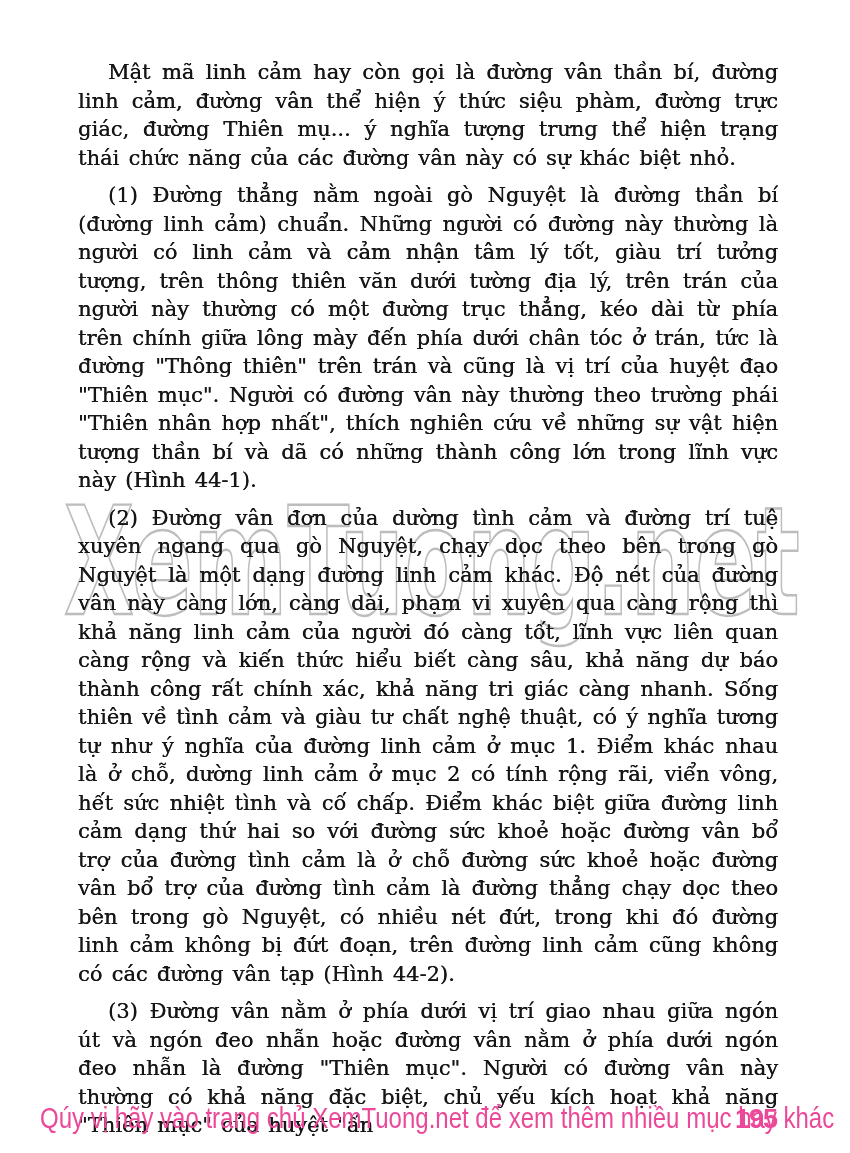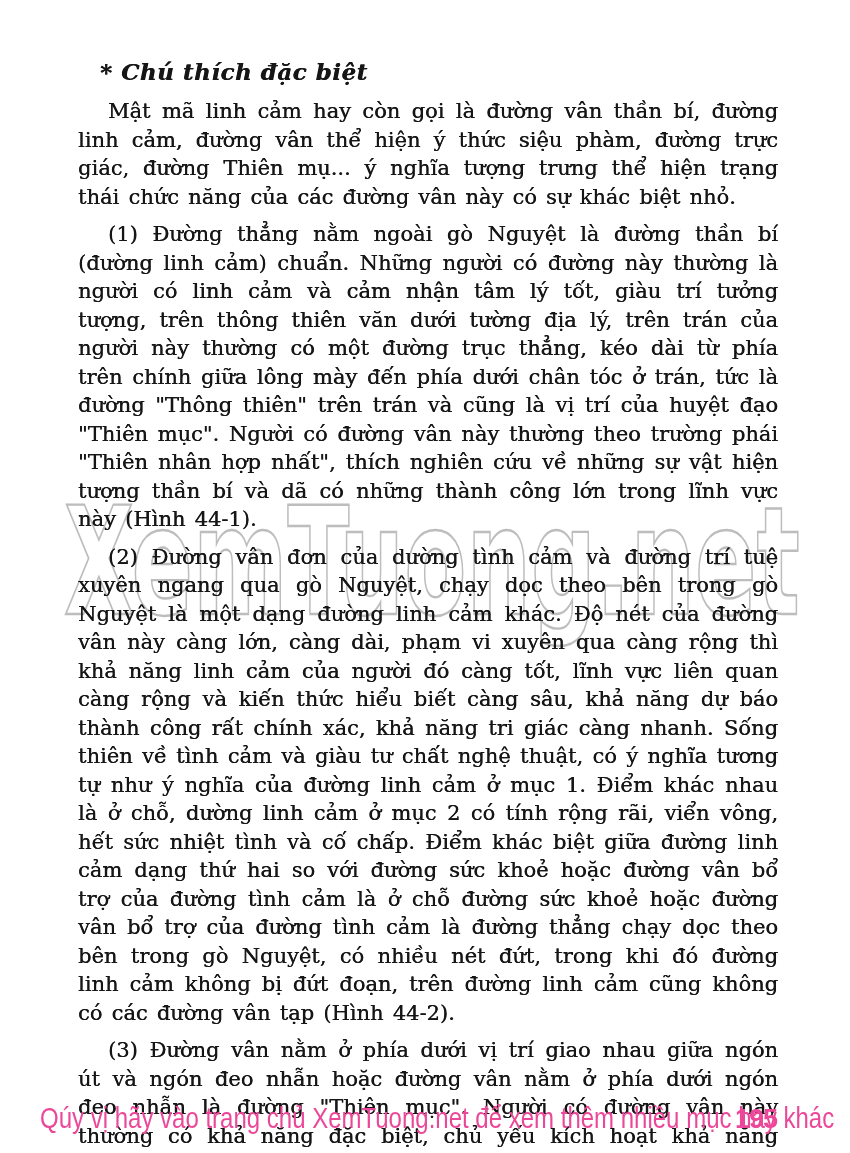--- a/index.html
+++ b/index.html
@@ -87,21 +87,20 @@
 </head>
 <body>
 
 <div class="watermark">
   <svg width="760" height="200" viewBox="0 0 760 200" xmlns="http://www.w3.org/2000/svg">
     <text x="12" y="134" font-family="DejaVu Sans, sans-serif" font-size="150" font-weight="bold" fill="#ffffff" fill-opacity="0.35" stroke-width="2.4" textLength="736" lengthAdjust="spacingAndGlyphs" stroke="#bdbdbd">XemTuong.net</text>
   </svg>
 </div>
 
 <div class="page">
-  <h2 class="section-heading">* Chú thích đặc biệt</h2>
   <p class="para">Mật mã linh cảm hay còn gọi là đường vân thần bí, đường linh cảm, đường vân thể hiện ý thức siệu phàm, đường trực giác, đường Thiên mụ... ý nghĩa tượng trưng thể hiện trạng thái chức năng của các đường vân này có sự khác biệt nhỏ.</p>
   <p class="para">(1) Đường thẳng nằm ngoài gò Nguyệt là đường thần bí (đường linh cảm) chuẩn. Những người có đường này thường là người có linh cảm và cảm nhận tâm lý tốt, giàu trí tưởng tượng, trên thông thiên văn dưới tường địa lý, trên trán của người này thường có một đường trục thẳng, kéo dài từ phía trên chính giữa lông mày đến phía dưới chân tóc ở trán, tức là đường "Thông thiên" trên trán và cũng là vị trí của huyệt đạo "Thiên mục". Người có đường vân này thường theo trường phái "Thiên nhân hợp nhất", thích nghiên cứu về những sự vật hiện tượng thần bí và dã có những thành công lớn trong lĩnh vực này (Hình 44-1).</p>
   <p class="para">(2) Đường vân đơn của dường tình cảm và đường trí tuệ xuyên ngang qua gò Nguyệt, chạy dọc theo bên trong gò Nguyệt là một dạng đường linh cảm khác. Độ nét của đường vân này càng lớn, càng dài, phạm vi xuyên qua càng rộng thì khả năng linh cảm của người đó càng tốt, lĩnh vực liên quan càng rộng và kiến thức hiểu biết càng sâu, khả năng dự báo thành công rất chính xác, khả năng tri giác càng nhanh. Sống thiên về tình cảm và giàu tư chất nghệ thuật, có ý nghĩa tương tự như ý nghĩa của đường linh cảm ở mục 1. Điểm khác nhau là ở chỗ, dường linh cảm ở mục 2 có tính rộng rãi, viển vông, hết sức nhiệt tình và cố chấp. Điểm khác biệt giữa đường linh cảm dạng thứ hai so với đường sức khoẻ hoặc đường vân bổ trợ của đường tình cảm là ở chỗ đường sức khoẻ hoặc đường vân bổ trợ của đường tình cảm là đường thẳng chạy dọc theo bên trong gò Nguyệt, có nhiều nét đứt, trong khi đó đường linh cảm không bị đứt đoạn, trên đường linh cảm cũng không có các đường vân tạp (Hình 44-2).</p>
   <p class="para">(3) Đường vân nằm ở phía dưới vị trí giao nhau giữa ngón út và ngón đeo nhẫn hoặc đường vân nằm ở phía dưới ngón đeo nhẫn là đường "Thiên mục". Người có đường vân này thường có khả năng đặc biệt, chủ yếu kích hoạt khả năng "Thiên mục" của huyệt "ấn</p>
 </div>
 
 <div class="footer">
   <div class="footer-text-wrap">
     <span>Qúy vị hãy vào trang chủ XemTuong.net để xem thêm nhiều mục hay khác</span>
   </div>

